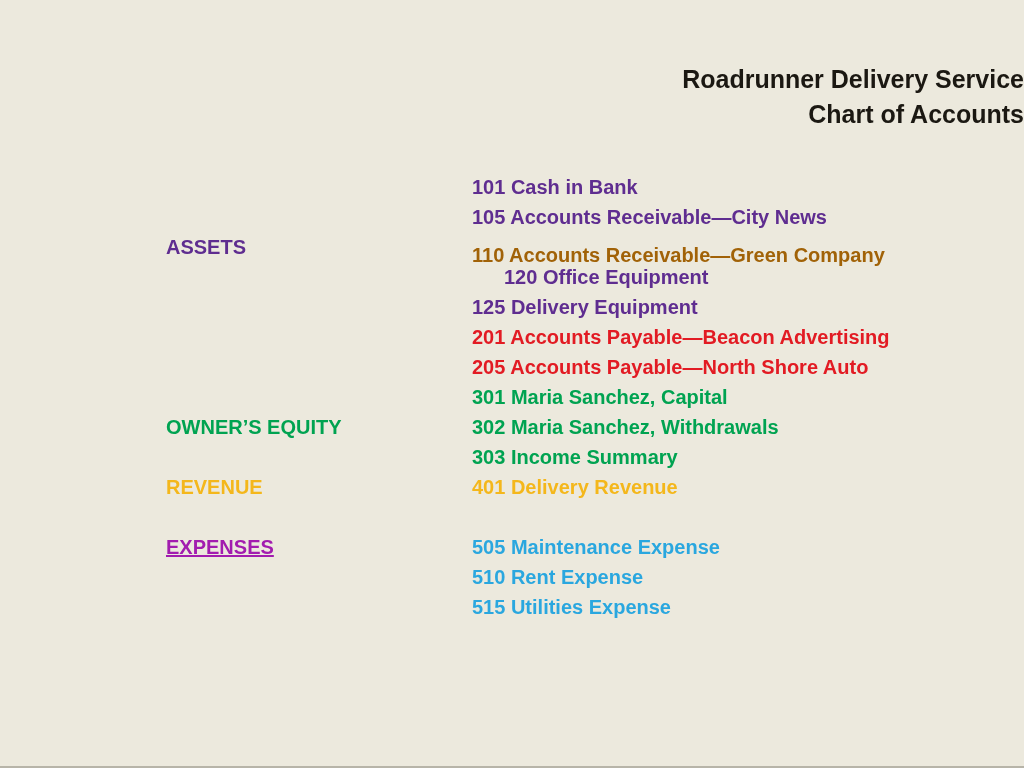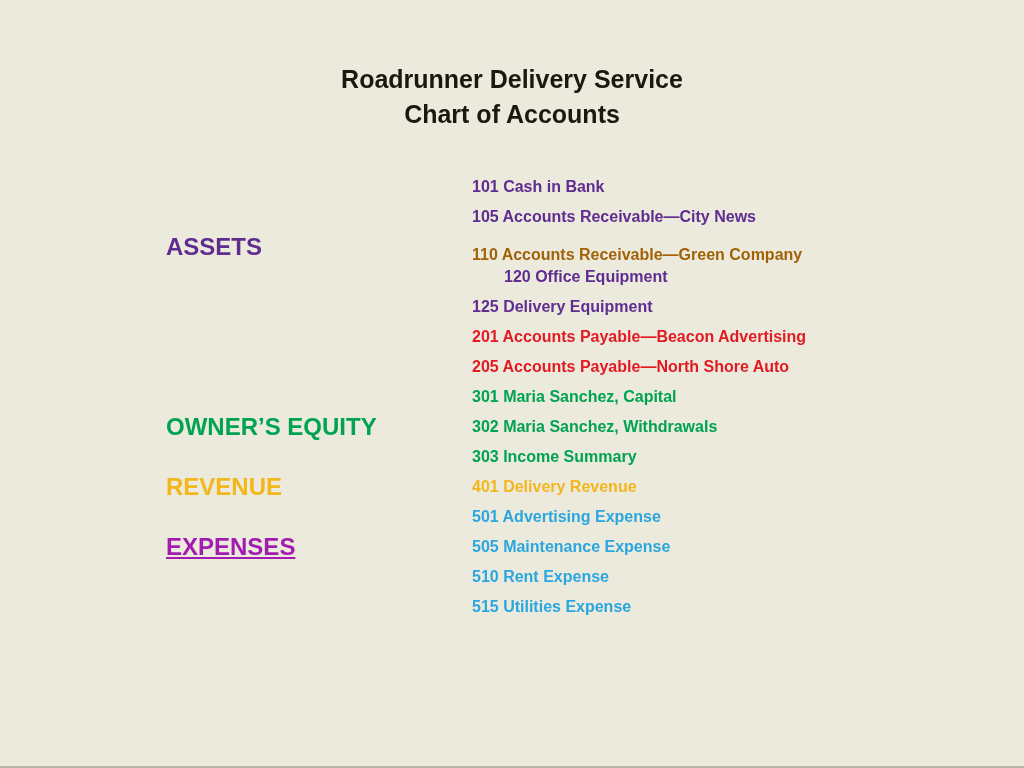--- a/index.html
+++ b/index.html
@@ -13,50 +13,50 @@
     overflow: hidden;
     font-family: "Liberation Sans", sans-serif;
     box-sizing: border-box;
     border-bottom: 2px solid #b7b4a8;
   }
   .title-block {
     position: absolute;
     top: 62px;
     left: 0;
     width: 100%;
-    text-align: center;
+    text-align: right;
   }
   .title-line {
     font-size: 25px;
     font-weight: bold;
     line-height: 35px;
     white-space: nowrap;
   }
   .list-area {
     position: absolute;
     top: 172px;
     left: 0;
     width: 100%;
     height: 460px;
   }
   .account-row {
     position: absolute;
     left: 472px;
     height: 30px;
     line-height: 30px;
-    font-size: 16px;
+    font-size: 20px;
     font-weight: bold;
     white-space: nowrap;
   }
   .category-label {
     position: absolute;
     left: 166px;
     height: 30px;
     line-height: 30px;
-    font-size: 24px;
+    font-size: 20px;
     font-weight: bold;
     white-space: nowrap;
   }
   .category-label.regular {
     font-weight: normal;
   }
 </style>
 </head>
 <body>
 
@@ -70,21 +70,20 @@
       <div class="account-row" style="top: 30px; color: rgb(95, 45, 144);">105 Accounts Receivable—City News</div>
       <div class="account-row" style="top: 68px; color: #a16207;">110 Accounts Receivable—Green Company</div>
       <div class="account-row" style="top: 90px; color: rgb(95, 45, 144); margin-left: 32px;">120 Office Equipment</div>
       <div class="account-row" style="top: 120px; color: rgb(95, 45, 144);">125 Delivery Equipment</div>
       <div class="account-row" style="top: 150px; color: rgb(226, 27, 35);">201 Accounts Payable—Beacon Advertising</div>
       <div class="account-row" style="top: 180px; color: rgb(226, 27, 35);">205 Accounts Payable—North Shore Auto</div>
       <div class="account-row" style="top: 210px; color: rgb(0, 163, 81);">301 Maria Sanchez, Capital</div>
       <div class="account-row" style="top: 240px; color: rgb(0, 163, 81);">302 Maria Sanchez, Withdrawals</div>
       <div class="account-row" style="top: 270px; color: rgb(0, 163, 81);">303 Income Summary</div>
       <div class="account-row" style="top: 300px; color: rgb(244, 183, 27);">401 Delivery Revenue</div>
-      <div class="account-row" style="top: 330px; color: rgb(42, 167, 223);">501 Advertising Expense</div>
       <div class="account-row" style="top: 360px; color: rgb(42, 167, 223);">505 Maintenance Expense</div>
       <div class="account-row" style="top: 390px; color: rgb(42, 167, 223);">510 Rent Expense</div>
       <div class="account-row" style="top: 420px; color: rgb(42, 167, 223);">515 Utilities Expense</div>
       <div class="category-label" style="top: 60px; color: rgb(95, 45, 144);">ASSETS</div>
       <div class="category-label" style="top: 240px; color: rgb(0, 163, 81);">OWNER’S EQUITY</div>
       <div class="category-label" style="top: 300px; color: rgb(244, 183, 27);">REVENUE</div>
       <div class="category-label" style="top: 360px; color: #a21caf; text-decoration: underline;">EXPENSES</div>
     </div>
 </div>
 

